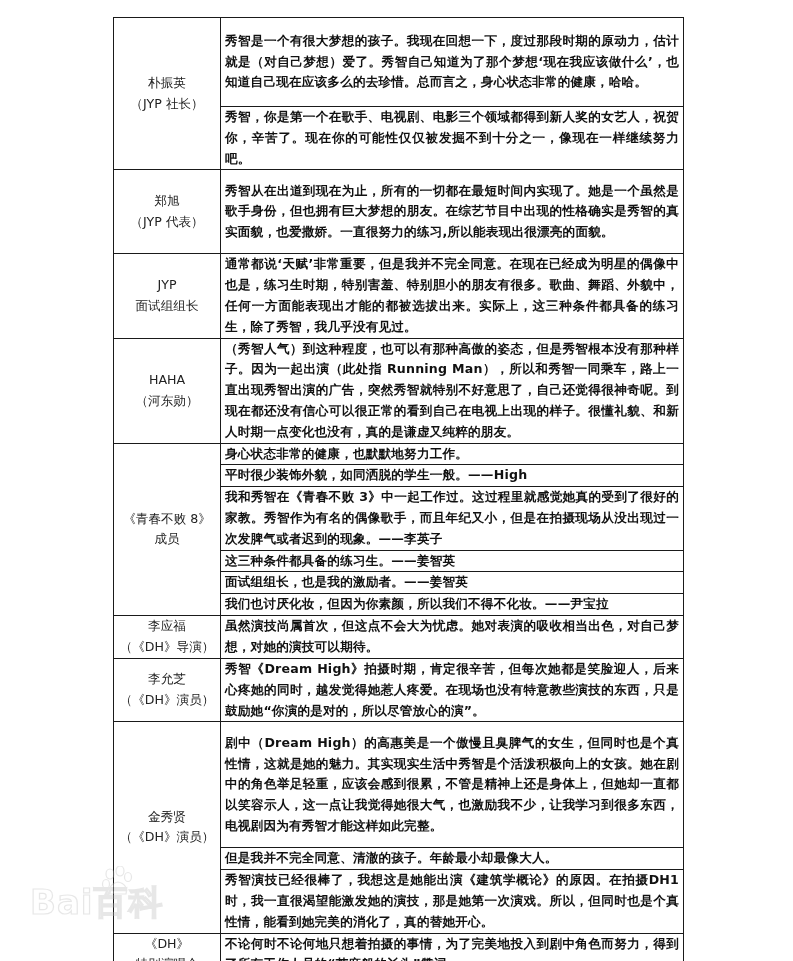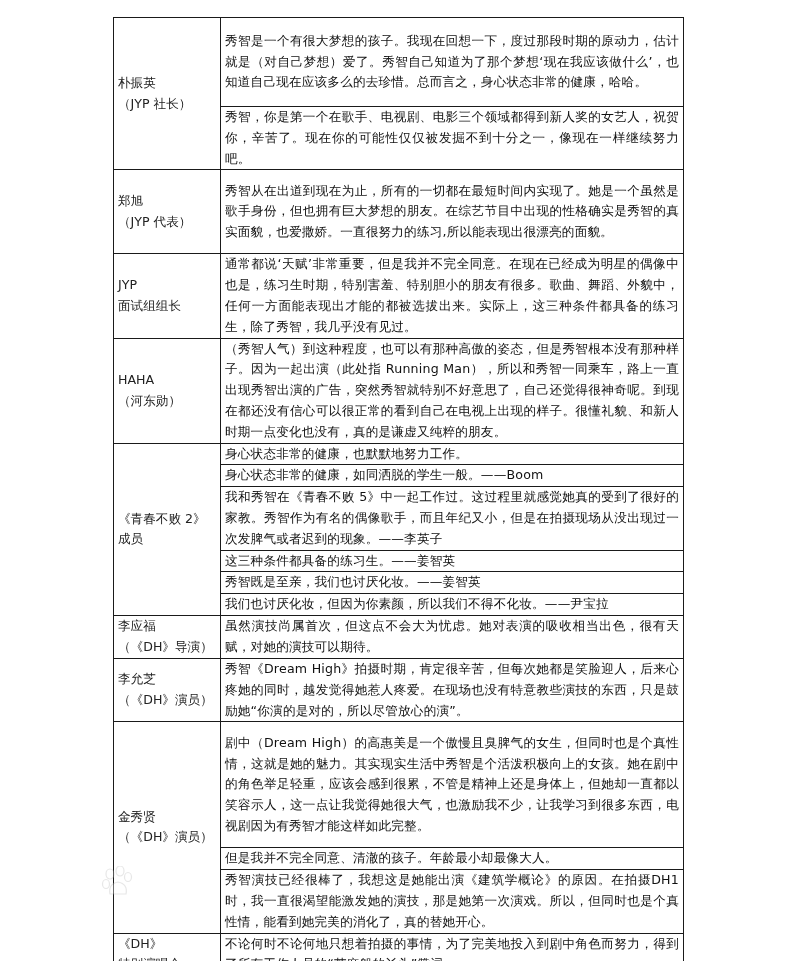--- a/index.html
+++ b/index.html
@@ -6,23 +6,23 @@
   body { width:793px; height:961px; position:relative; overflow:hidden;
          font-family:"DejaVu Sans","Liberation Sans",sans-serif; color:#111; }
   table.quotes {
     position:absolute; left:113px; top:17px; width:571px;
     border-collapse:collapse; table-layout:fixed;
   }
   table.quotes td {
     border:1px solid #1a1a1a; font-size:12.6px; line-height:20.8px;
     vertical-align:middle; padding:0 4px; word-break:break-all;
   }
-  td.name { width:99px; color:#222; padding:0 2px; }
+  td.name { width:99px; text-align:center; color:#222; padding:0 2px; }
   td.name span { display:block; }
-  td.quote { text-align:justify; letter-spacing:0.2px; }
+  td.quote { text-align:justify; letter-spacing:0.2px;font-weight:bold; }
   .watermark {
     position:absolute; left:30px; top:866px; width:160px; height:52px;
     pointer-events:none; opacity:0.35;
   }
   .watermark .paw { position:absolute; left:68px; top:0; width:40px; height:30px; }
   .watermark .wm-text {
     position:absolute; left:0; top:14px; font-family:"DejaVu Sans",sans-serif;
     font-size:34px; font-weight:bold; color:#fff; letter-spacing:1px;
     -webkit-text-stroke:1.2px #bbb;
   }
@@ -67,47 +67,47 @@
     <tr style="height:105px">
       <td class="name">
         <span>HAHA</span>
         <span>（河东勋）</span>
       </td>
       <td class="quote">（秀智人气）到这种程度，也可以有那种高傲的姿态，但是秀智根本没有那种样子。因为一起出演（此处指 Running Man），所以和秀智一同乘车，路上一直出现秀智出演的广告，突然秀智就特别不好意思了，自己还觉得很神奇呢。到现在都还没有信心可以很正常的看到自己在电视上出现的样子。很懂礼貌、和新人时期一点变化也没有，真的是谦虚又纯粹的朋友。</td>
     </tr>
 
     <tr style="height:21px">
       <td class="name" rowspan="6">
-        <span>《青春不败 2》</span>
+        <span>《青春不败 8》</span>
         <span>成员</span>
       </td>
       <td class="quote">身心状态非常的健康，也默默地努力工作。</td>
     </tr>
     <tr style="height:21px">
-      <td class="quote">身心状态非常的健康，如同洒脱的学生一般。——Boom</td>
+      <td class="quote">平时很少装饰外貌，如同洒脱的学生一般。——High</td>
     </tr>
     <tr style="height:63px">
-      <td class="quote">我和秀智在《青春不败 5》中一起工作过。这过程里就感觉她真的受到了很好的家教。秀智作为有名的偶像歌手，而且年纪又小，但是在拍摄现场从没出现过一次发脾气或者迟到的现象。——李英子</td>
+      <td class="quote">我和秀智在《青春不败 3》中一起工作过。这过程里就感觉她真的受到了很好的家教。秀智作为有名的偶像歌手，而且年纪又小，但是在拍摄现场从没出现过一次发脾气或者迟到的现象。——李英子</td>
     </tr>
     <tr style="height:21px">
       <td class="quote">这三种条件都具备的练习生。——姜智英</td>
     </tr>
     <tr style="height:22px">
-      <td class="quote">秀智既是至亲，我们也讨厌化妆。——姜智英</td>
+      <td class="quote">面试组组长，也是我的激励者。——姜智英</td>
     </tr>
     <tr style="height:22px">
       <td class="quote">我们也讨厌化妆，但因为你素颜，所以我们不得不化妆。——尹宝拉</td>
     </tr>
 
     <tr style="height:42px">
       <td class="name">
         <span>李应福</span>
         <span>（《DH》导演）</span>
       </td>
-      <td class="quote">虽然演技尚属首次，但这点不会大为忧虑。她对表演的吸收相当出色，很有天赋，对她的演技可以期待。</td>
+      <td class="quote">虽然演技尚属首次，但这点不会大为忧虑。她对表演的吸收相当出色，对自己梦想，对她的演技可以期待。</td>
     </tr>
 
     <tr style="height:63px">
       <td class="name">
         <span>李允芝</span>
         <span>（《DH》演员）</span>
       </td>
       <td class="quote">秀智《Dream High》拍摄时期，肯定很辛苦，但每次她都是笑脸迎人，后来心疼她的同时，越发觉得她惹人疼爱。在现场也没有特意教些演技的东西，只是鼓励她“你演的是对的，所以尽管放心的演”。</td>
     </tr>
 
@@ -138,13 +138,14 @@
 <div class="watermark">
   <svg class="paw" viewBox="0 0 40 30">
     <g fill="#fff" stroke="#bbb" stroke-width="1.2">
       <ellipse cx="12" cy="8" rx="4" ry="5"></ellipse>
       <ellipse cx="22" cy="5" rx="4" ry="5"></ellipse>
       <ellipse cx="30" cy="11" rx="3.5" ry="4.5"></ellipse>
       <ellipse cx="8" cy="18" rx="3.5" ry="4.5"></ellipse>
       <path d="M12 28 Q10 18 20 16 Q30 18 28 28 Z"></path>
     </g>
   </svg>
+  <div class="wm-text">Bai百科</div>
 </div>
 
 </body></html>

